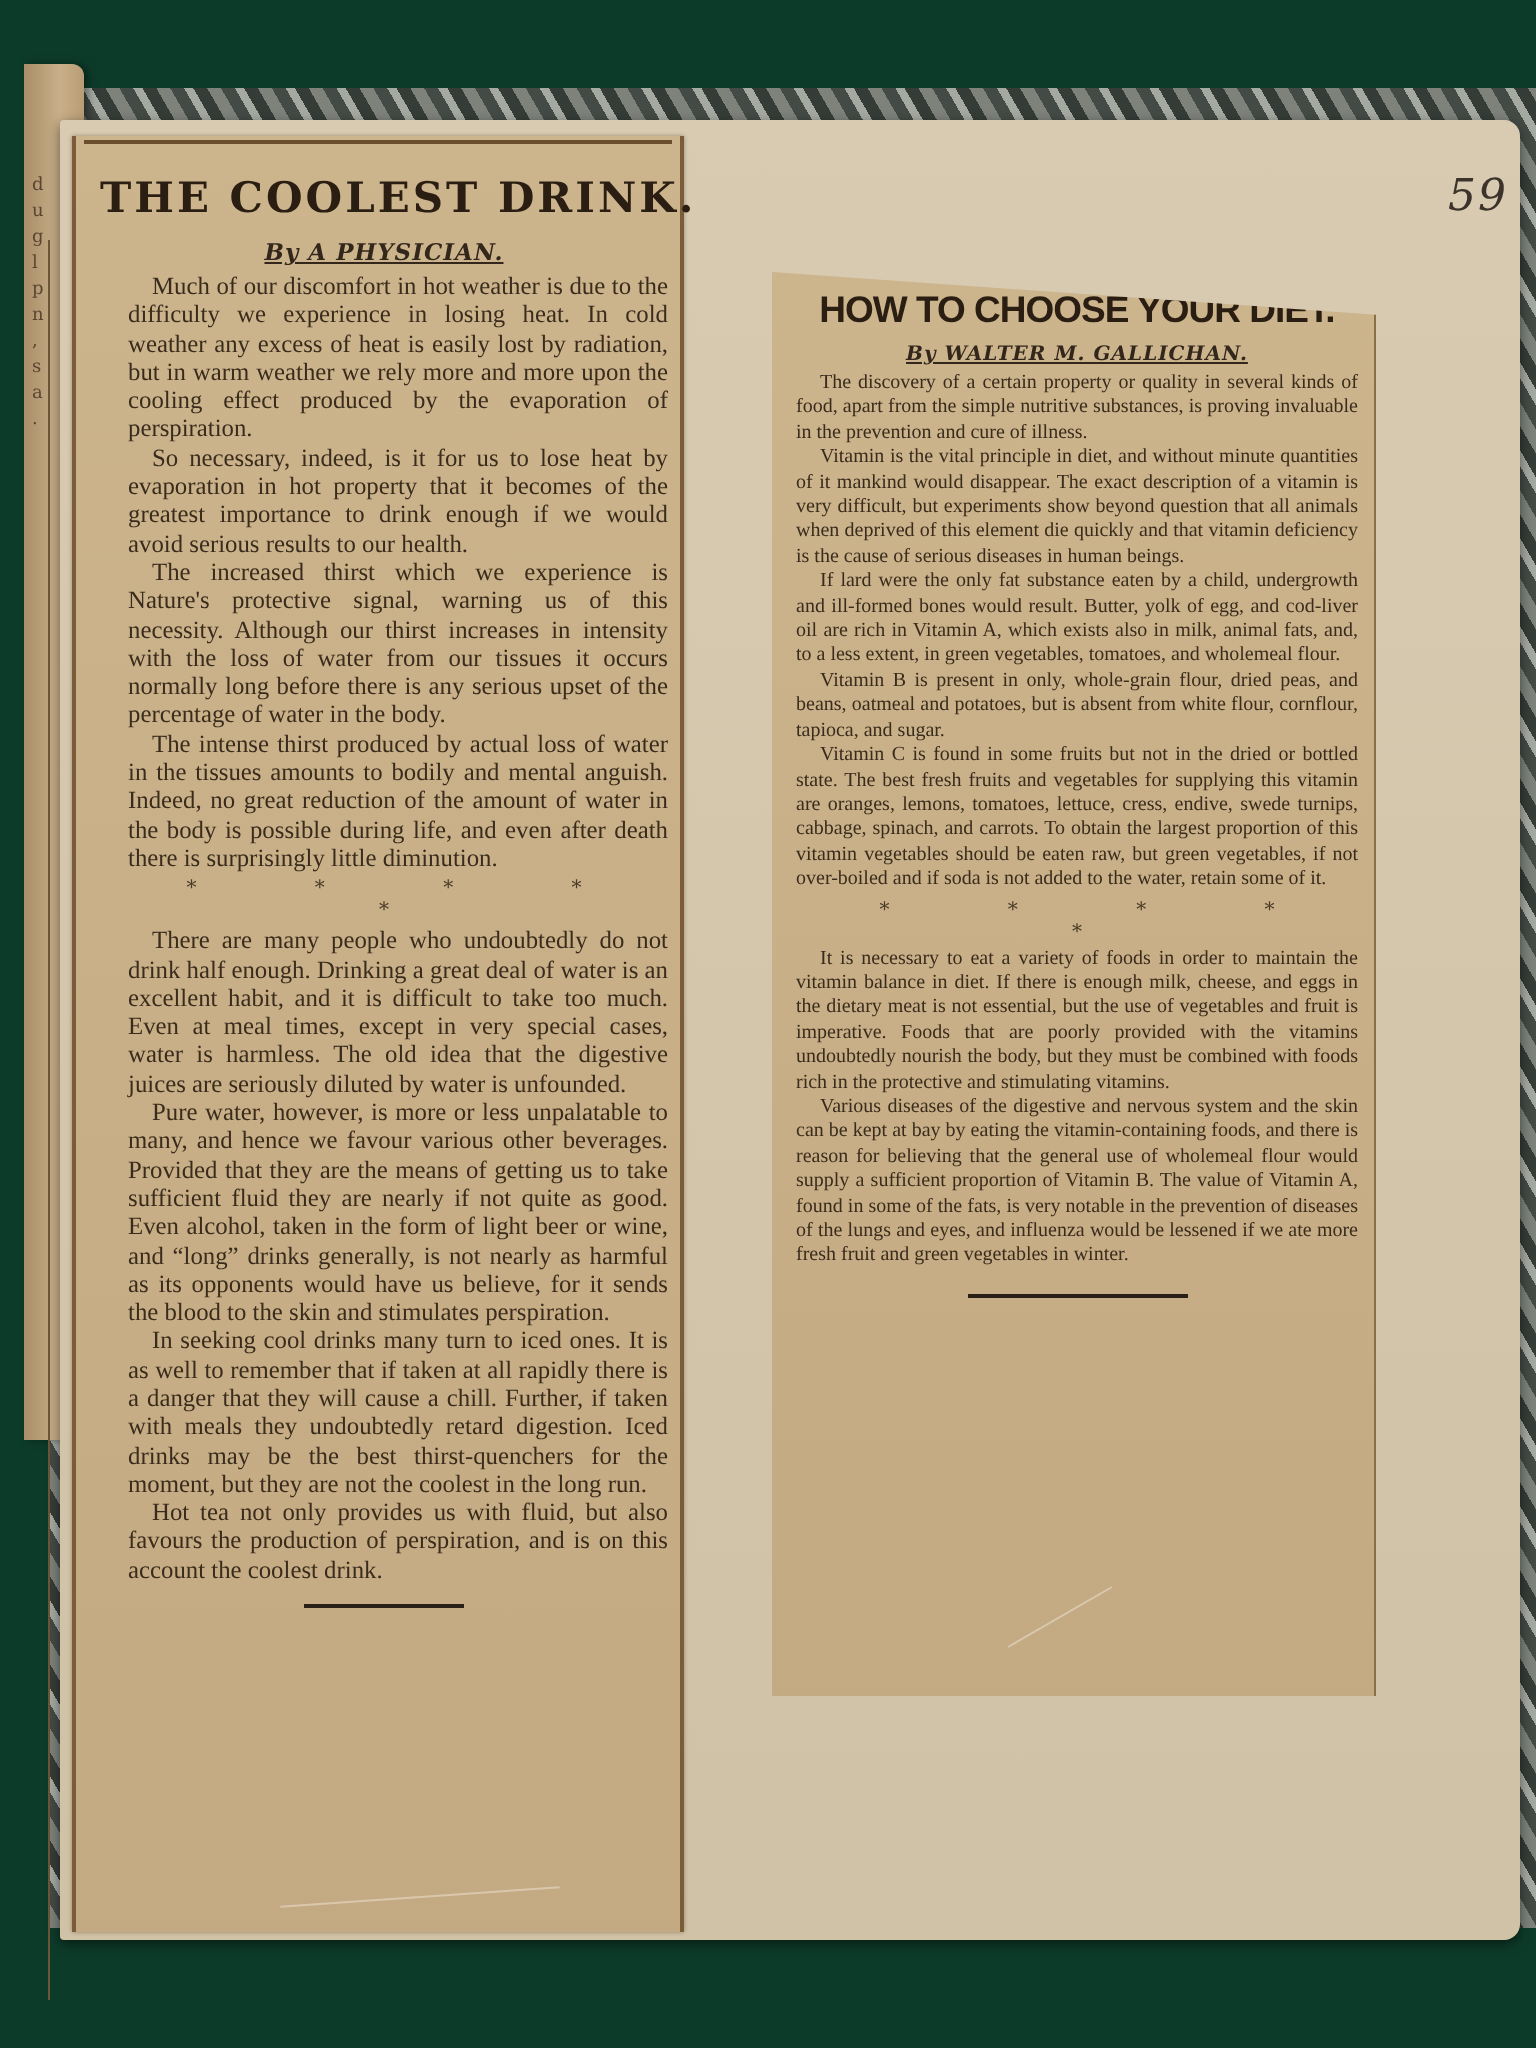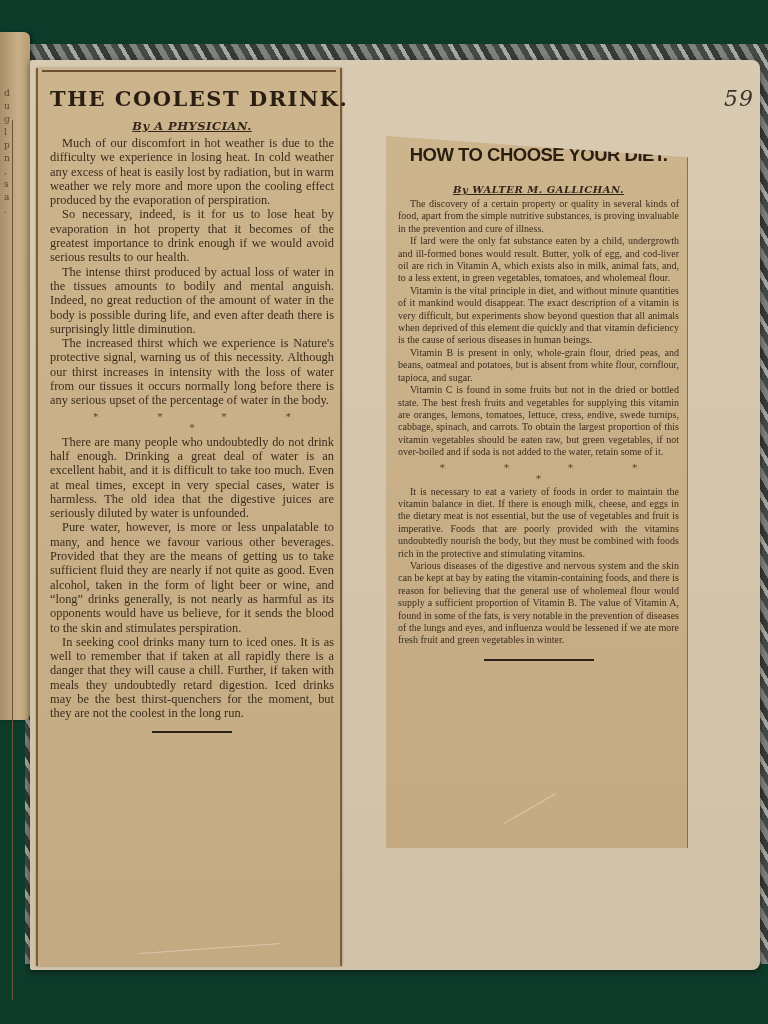--- a/index.html
+++ b/index.html
@@ -9,21 +9,21 @@
       position:relative;
       font-family:"DejaVu Serif", serif;
     }
     .fabric {
       position:absolute; left:25px; top:44px; width:743px; height:920px;
       background:
         repeating-linear-gradient(60deg, #8a8a84 0 6px, #4a4c48 6px 12px, #b5b5ae 12px 16px, #3a3c38 16px 22px);
       opacity:0.9;
     }
     .left-page-edge {
-      position:absolute; left:0; top:32px; width:30px; height:688px;
+      position:absolute; left:12px; top:32px; width:30px; height:688px;
       background:linear-gradient(90deg,#a98e68,#c9b08a 60%,#b89c74);
       border-radius:0 6px 6px 0;
       box-shadow:2px 0 4px rgba(0,0,0,0.4);
     }
     .left-page-edge .ghost {
       position:absolute; left:4px; top:55px; width:10px; height:520px;
       font-size:9px; line-height:13px; color:#5a4630; word-break:break-all;
     }
     .left-page-edge .rule {
       position:absolute; left:12px; top:88px; width:1px; height:880px; background:#6d5537;
@@ -63,26 +63,26 @@
       font-family:"Liberation Sans", sans-serif; font-weight:bold;
       color:#2a1e12; white-space:nowrap; text-align:center;
     }
     .clip-left .headline { font-size:21px; letter-spacing:1.5px; margin-top:12px; font-family:"DejaVu Serif", serif; }
     .clip-right .headline { font-size:18.5px; letter-spacing:-0.5px; margin-top:4px; }
     .byline {
       font-style:italic; font-weight:bold; text-align:center;
       font-family:"DejaVu Serif", serif; color:#33261a;text-decoration:underline;
     }
     .clip-left .byline { font-size:11.5px; margin:8px 0 3px; letter-spacing:0.5px; }
-    .clip-right .byline { font-size:10px; margin:18px 0 3px; letter-spacing:0.5px; }
+    .clip-right .byline { font-size:10px; margin:6px 0 3px; letter-spacing:0.5px; }
     .para {
       font-family:"Liberation Serif", serif; text-align:justify;
       text-indent:12px; color:#3a2c1c;
     }
-    .clip-left .para { font-size:12.4px; line-height:14.3px; }
+    .clip-left .para { font-size:12.4px; line-height:14.3px;margin-left:14px; }
     .clip-right .para { font-size:10px; line-height:12.4px; }
     .stars {
       text-align:center; letter-spacing:28px; font-size:10px; color:#4a3a28;
       margin:3px 0 2px; padding-left:28px;
     }
     .end-rule { height:2px; background:#2a2018; margin:0 auto; }
     .clip-left .end-rule { width:80px; margin-top:10px; }
     .clip-right .end-rule { width:110px; margin-top:12px; }
     .crease {
       position:absolute; height:1px; background:rgba(255,255,255,0.35);
@@ -100,35 +100,36 @@
 
 <div class="page"></div>
 
 <div class="page-number">59</div>
 
 <div class="clip clip-left">
   <div class="headline">THE COOLEST DRINK.</div>
   <div class="byline">By A PHYSICIAN.</div>
   <p class="para">Much of our discomfort in hot weather is due to the difficulty we experience in losing heat. In cold weather any excess of heat is easily lost by radiation, but in warm weather we rely more and more upon the cooling effect produced by the evaporation of perspiration.</p>
   <p class="para">So necessary, indeed, is it for us to lose heat by evaporation in hot property that it becomes of the greatest importance to drink enough if we would avoid serious results to our health.</p>
+  <p class="para">The increased thirst which we experience is Nature's protective signal, warning us of this necessity. Although our thirst increases in intensity with the loss of water from our tissues it occurs normally long before there is any serious upset of the percentage of water in the body.</p>
   <p class="para">The intense thirst produced by actual loss of water in the tissues amounts to bodily and mental anguish. Indeed, no great reduction of the amount of water in the body is possible during life, and even after death there is surprisingly little diminution.</p>
-  <p class="para">The increased thirst which we experience is Nature's protective signal, warning us of this necessity. Although our thirst increases in intensity with the loss of water from our tissues it occurs normally long before there is any serious upset of the percentage of water in the body.</p>
   <div class="stars">* * * * *</div>
   <p class="para">There are many people who undoubtedly do not drink half enough. Drinking a great deal of water is an excellent habit, and it is difficult to take too much. Even at meal times, except in very special cases, water is harmless. The old idea that the digestive juices are seriously diluted by water is unfounded.</p>
   <p class="para">Pure water, however, is more or less unpalatable to many, and hence we favour various other beverages. Provided that they are the means of getting us to take sufficient fluid they are nearly if not quite as good. Even alcohol, taken in the form of light beer or wine, and “long” drinks generally, is not nearly as harmful as its opponents would have us believe, for it sends the blood to the skin and stimulates perspiration.</p>
   <p class="para">In seeking cool drinks many turn to iced ones. It is as well to remember that if taken at all rapidly there is a danger that they will cause a chill. Further, if taken with meals they undoubtedly retard digestion. Iced drinks may be the best thirst-quenchers for the moment, but they are not the coolest in the long run.</p>
+  <p class="para">Hot tea not only provides us with fluid, but also favours the production of perspiration, and is on this account the coolest drink.</p>
   <div class="end-rule"></div>
 </div>
 
 <div class="clip clip-right">
   <div class="headline">HOW TO CHOOSE YOUR DIET.</div>
   <div class="byline">By WALTER M. GALLICHAN.</div>
   <p class="para">The discovery of a certain property or quality in several kinds of food, apart from the simple nutritive substances, is proving invaluable in the prevention and cure of illness.</p>
+  <p class="para">Vitamin is the vital principle in diet, and without minute quantities of it mankind would disappear. The exact description of a vitamin is very difficult, but experiments show beyond question that all animals when deprived of this element die quickly and that vitamin deficiency is the cause of serious diseases in human beings.</p>
   <p class="para">If lard were the only fat substance eaten by a child, undergrowth and ill-formed bones would result. Butter, yolk of egg, and cod-liver oil are rich in Vitamin A, which exists also in milk, animal fats, and, to a less extent, in green vegetables, tomatoes, and wholemeal flour.</p>
-  <p class="para">Vitamin is the vital principle in diet, and without minute quantities of it mankind would disappear. The exact description of a vitamin is very difficult, but experiments show beyond question that all animals when deprived of this element die quickly and that vitamin deficiency is the cause of serious diseases in human beings.</p>
   <p class="para">Vitamin B is present in only, whole-grain flour, dried peas, and beans, oatmeal and potatoes, but is absent from white flour, cornflour, tapioca, and sugar.</p>
   <p class="para">Vitamin C is found in some fruits but not in the dried or bottled state. The best fresh fruits and vegetables for supplying this vitamin are oranges, lemons, tomatoes, lettuce, cress, endive, swede turnips, cabbage, spinach, and carrots. To obtain the largest proportion of this vitamin vegetables should be eaten raw, but green vegetables, if not over-boiled and if soda is not added to the water, retain some of it.</p>
   <div class="stars">* * * * *</div>
   <p class="para">It is necessary to eat a variety of foods in order to maintain the vitamin balance in diet. If there is enough milk, cheese, and eggs in the dietary meat is not essential, but the use of vegetables and fruit is imperative. Foods that are poorly provided with the vitamins undoubtedly nourish the body, but they must be combined with foods rich in the protective and stimulating vitamins.</p>
   <p class="para">Various diseases of the digestive and nervous system and the skin can be kept at bay by eating the vitamin-containing foods, and there is reason for believing that the general use of wholemeal flour would supply a sufficient proportion of Vitamin B. The value of Vitamin A, found in some of the fats, is very notable in the prevention of diseases of the lungs and eyes, and influenza would be lessened if we ate more fresh fruit and green vegetables in winter.</p>
   <div class="end-rule"></div>
 </div>
 
 <div class="crease" style="left:140px; top:948px; width:140px; transform:rotate(-4deg);"></div>
 <div class="crease" style="left:500px; top:808px; width:60px; transform:rotate(-30deg);"></div>

